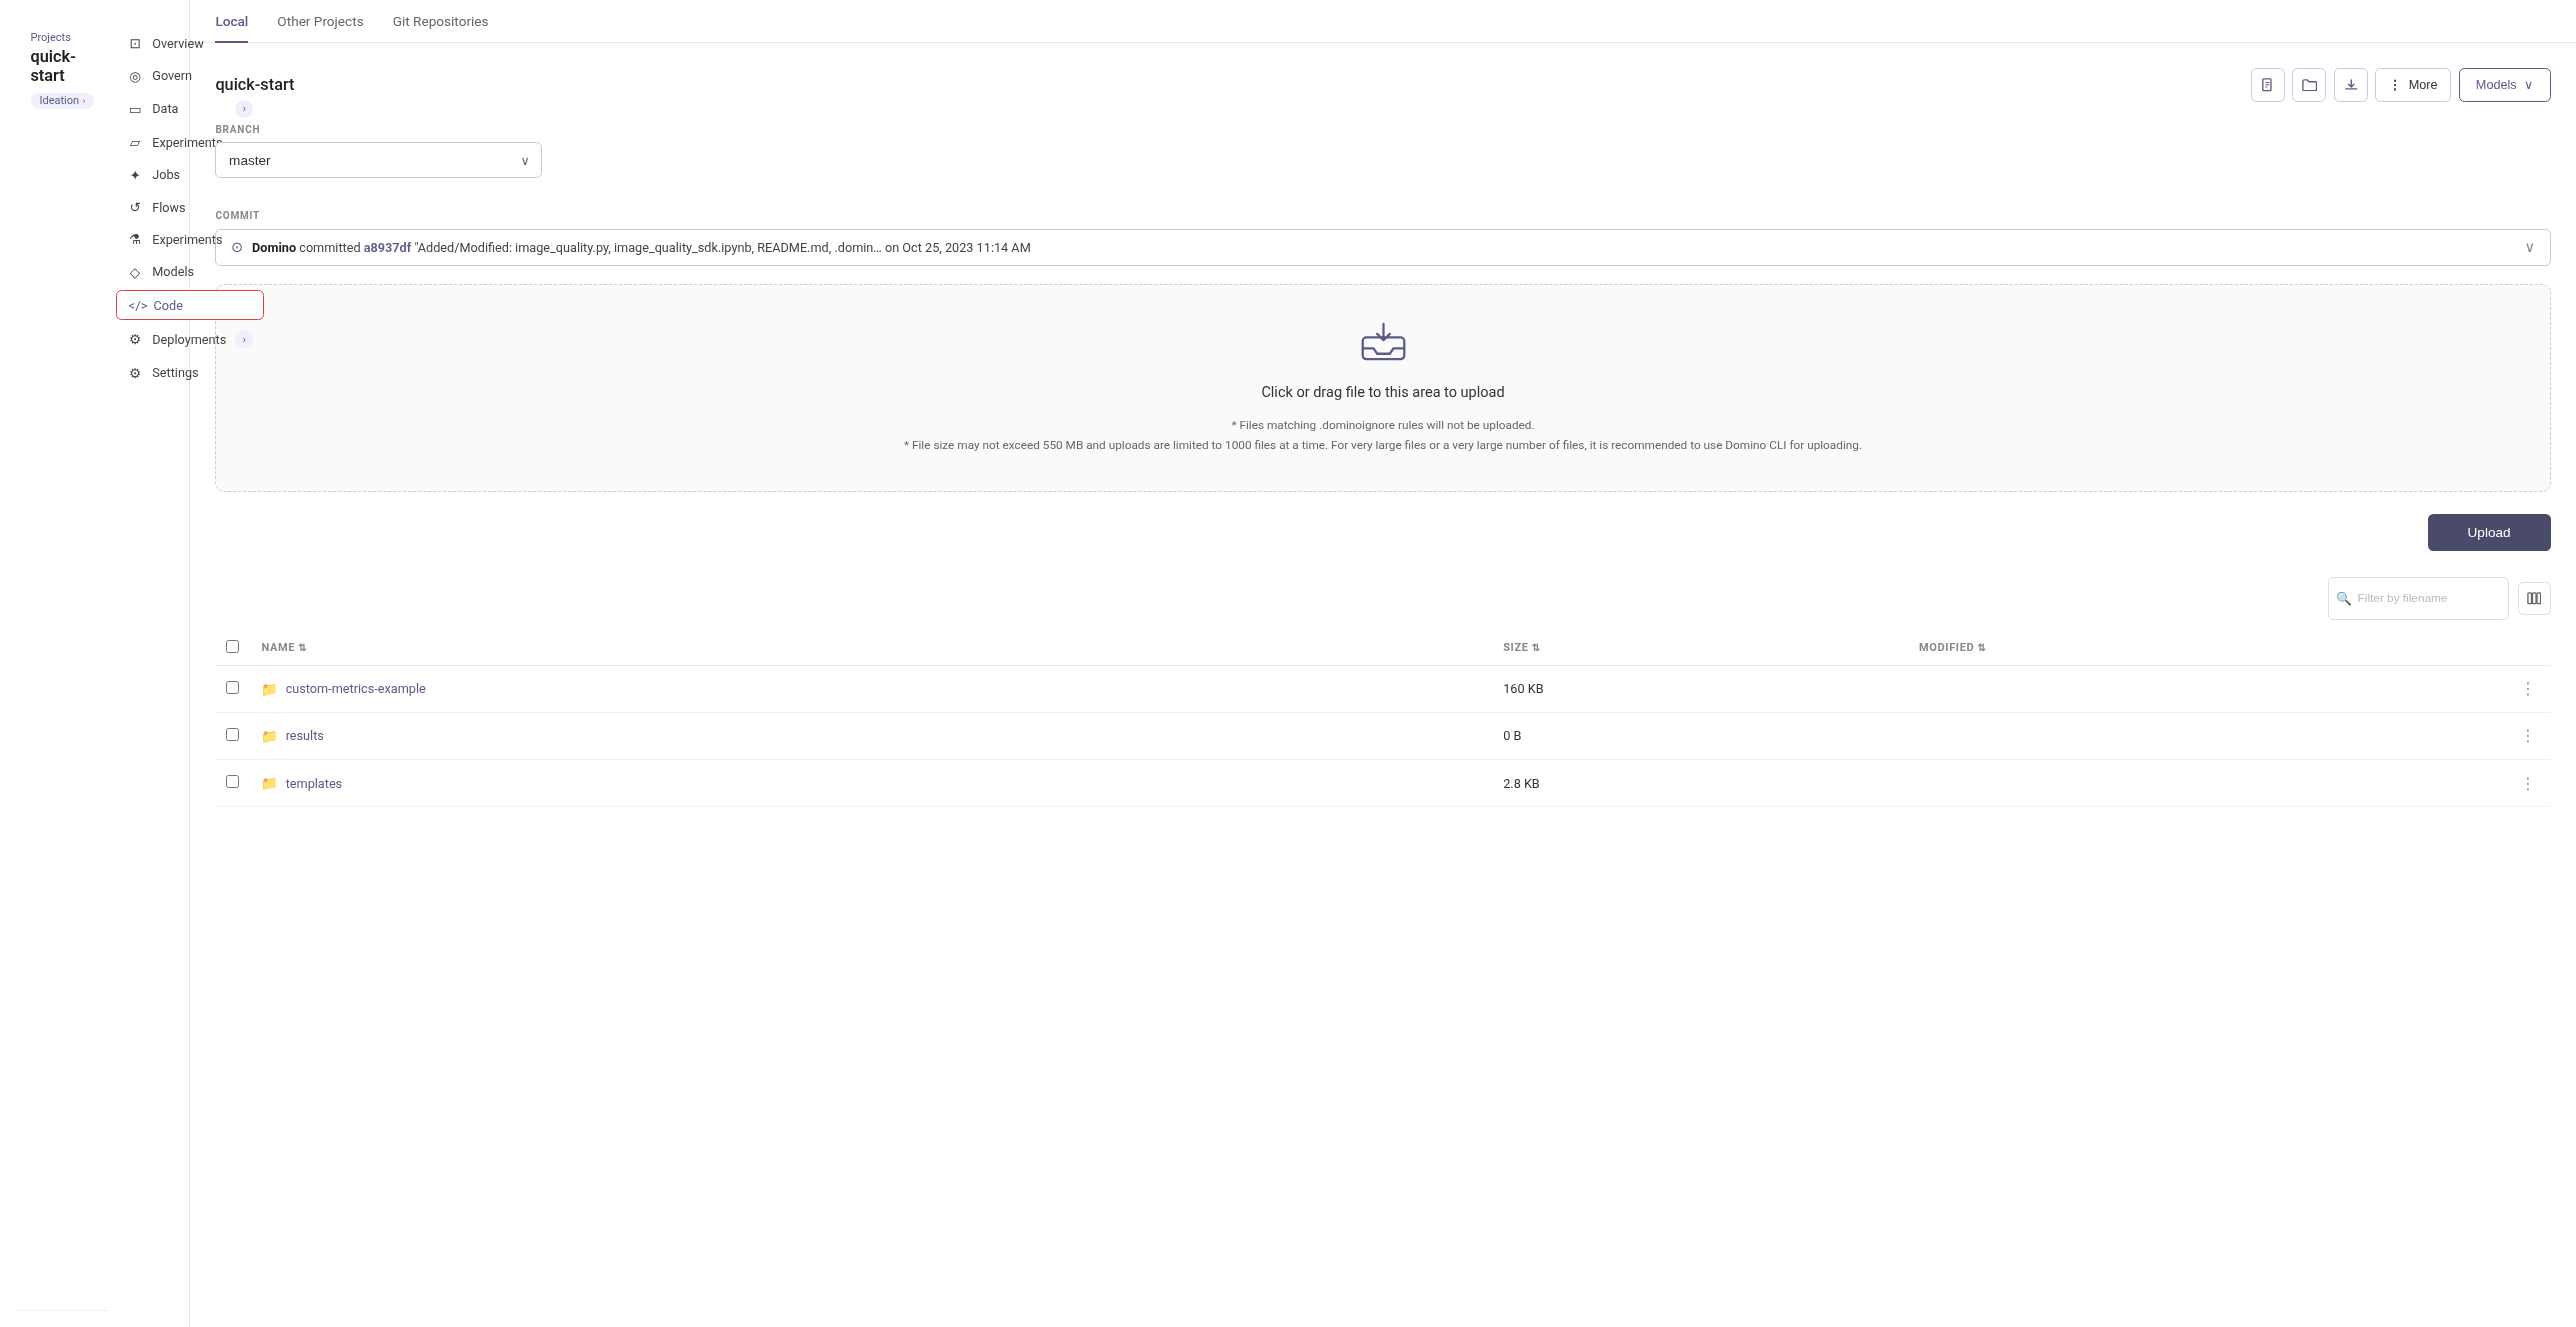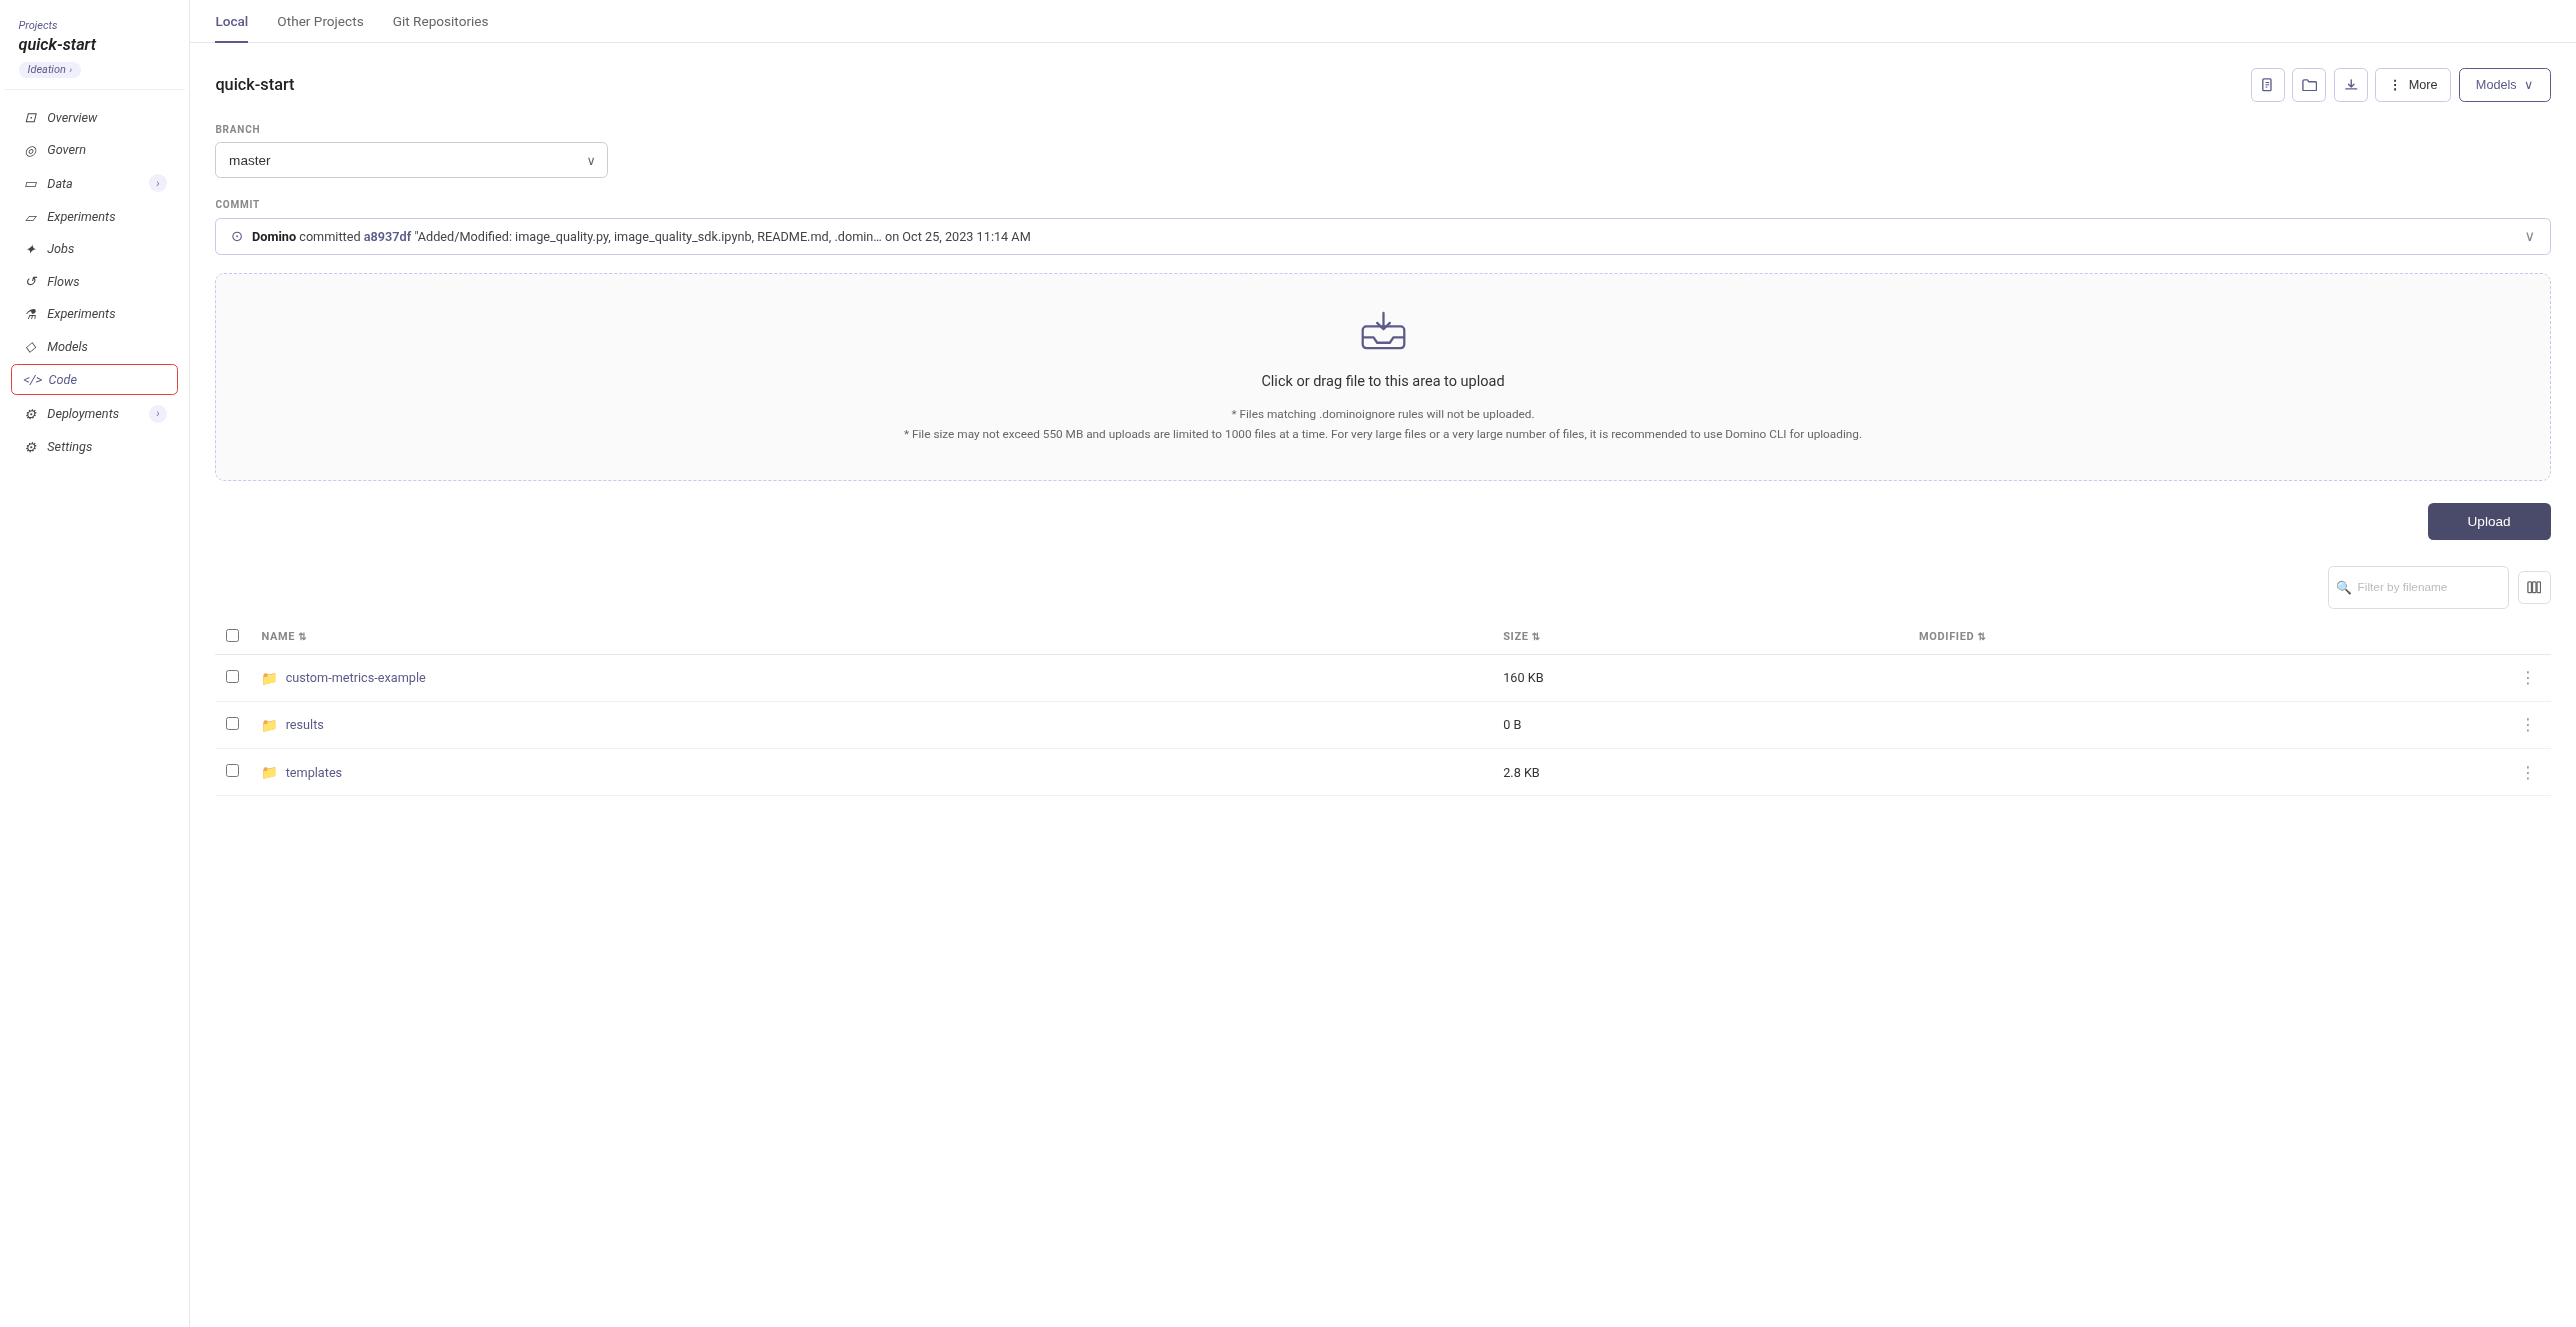--- a/index.html
+++ b/index.html
@@ -5,23 +5,22 @@
     * { box-sizing: border-box; margin: 0; padding: 0; }
     body { font-family: -apple-system, BlinkMacSystemFont, 'Segoe UI', Roboto, sans-serif; display: flex; height: 100vh; background: #fff; font-size: 12.7px; color: #333; }
 
     
     .sidebar {
       width: 190px;
       min-width: 190px;
       background: #fff;
       border-right: 0.9px solid #e8e8e8;
       display: flex;
-      flex-direction: column;
-      padding: 4px;
-      font-style: italic;
+      flex-direction: row;
+      padding: 16px;
     }
     .sidebar-top {
       padding: 14.5px 14.5px 11px 14.5px;
       border-bottom: 0.9px solid #f0f0f0;
     }
     .sidebar-projects-link {
       font-size: 11px;
       color: #5b5b8a;
       text-decoration: none;
       display: block;
@@ -187,22 +186,22 @@
     .section-label {
       font-size: 10px;
       font-weight: 700;
       letter-spacing: 0.08em;
       color: #888;
       text-transform: uppercase;
       margin-bottom: 7.3px;
     }
     .branch-select-wrap {
       position: relative;
-      width: 393px;
-      margin-bottom: 21px;
+      width: 327px;
+      margin-bottom: 32px;
     }
     .branch-select-wrap select {
       width: 100%;
       height: 36px;
       border: 1.4px solid #ccc;
       border-radius: 5.4px;
       padding: 0 12.7px;
       font-size: 13.6px;
       color: #333;
       appearance: none;

